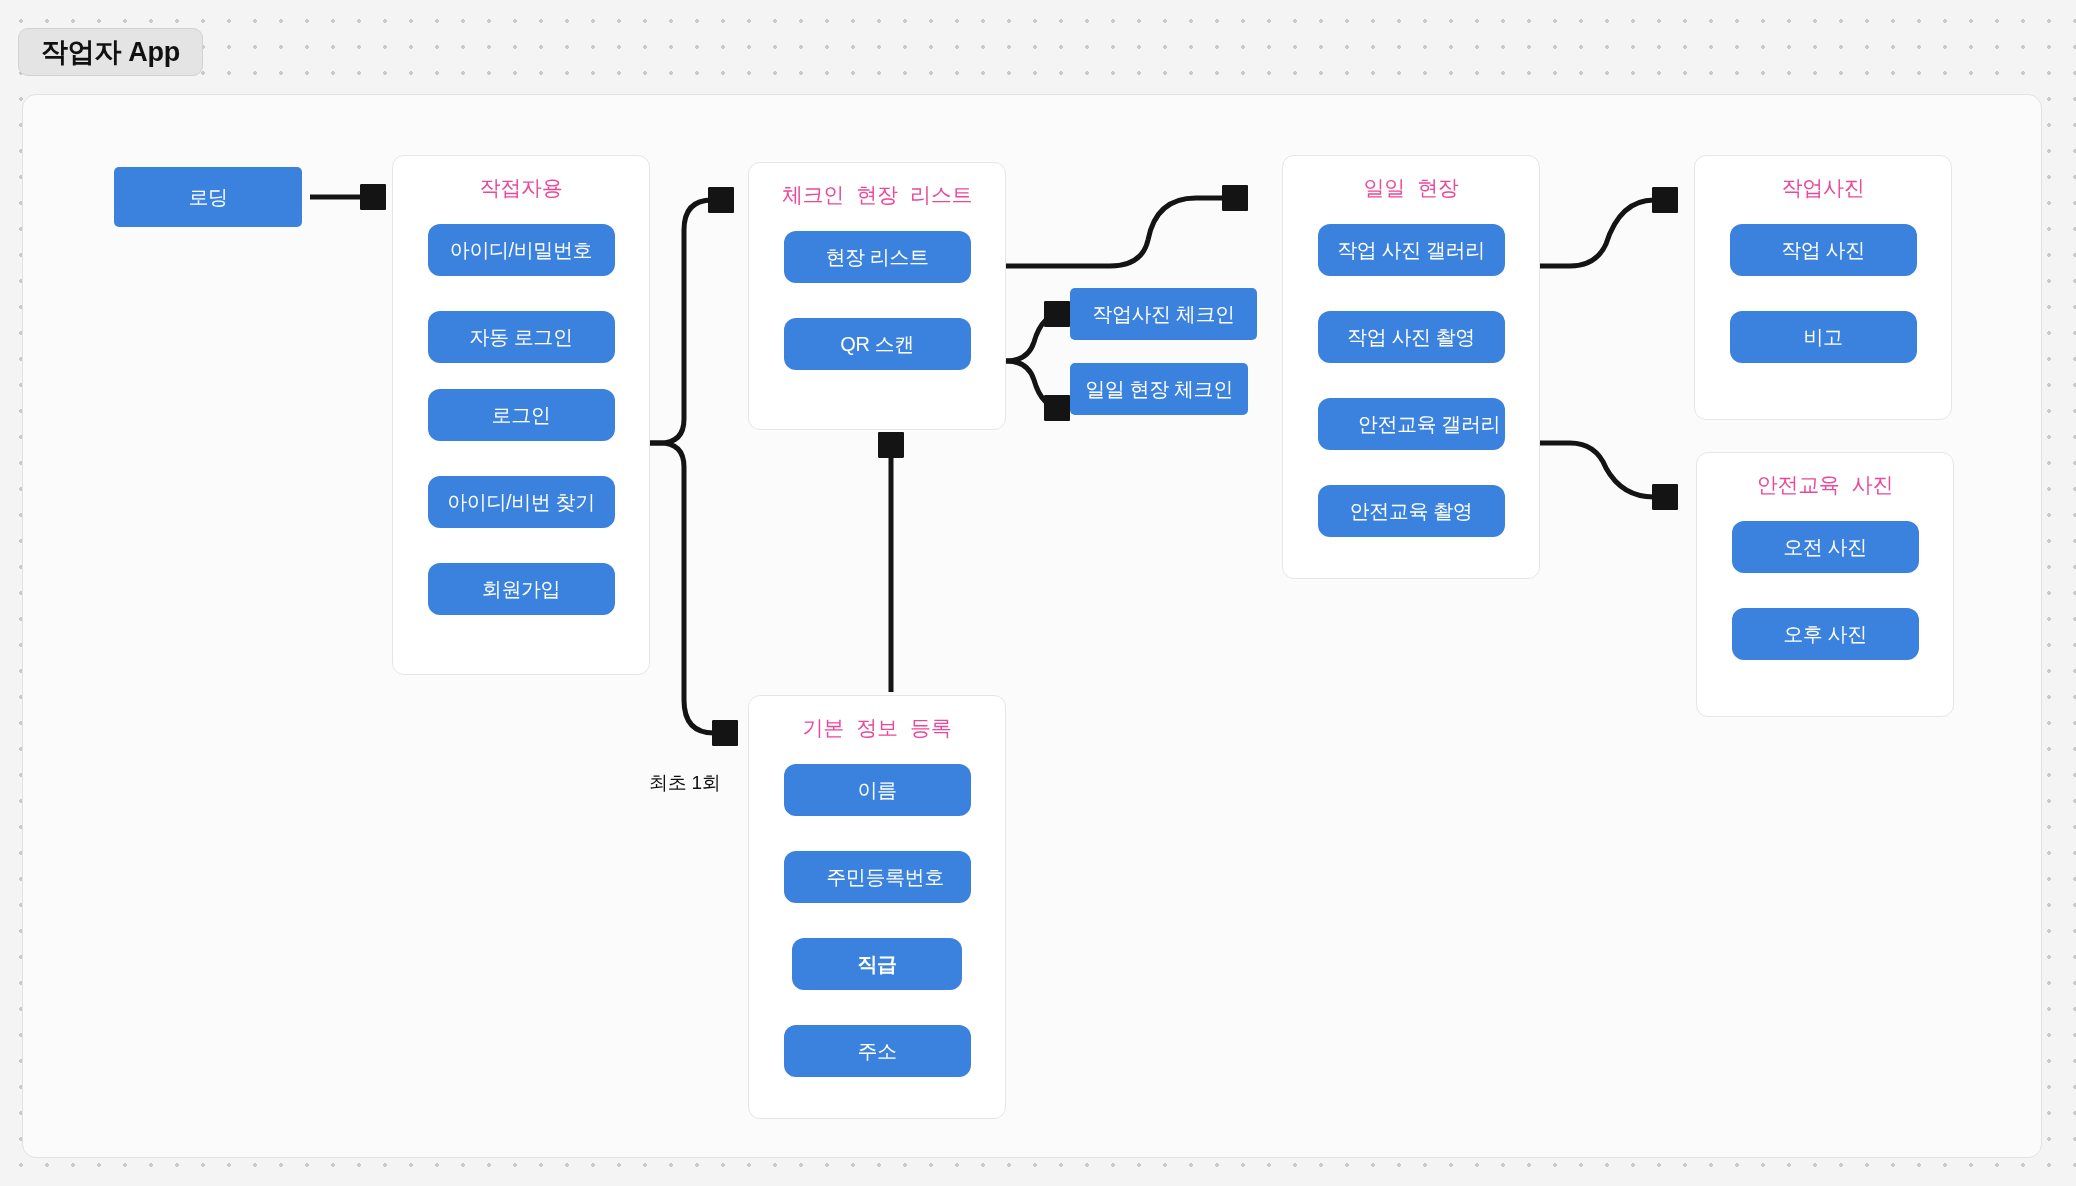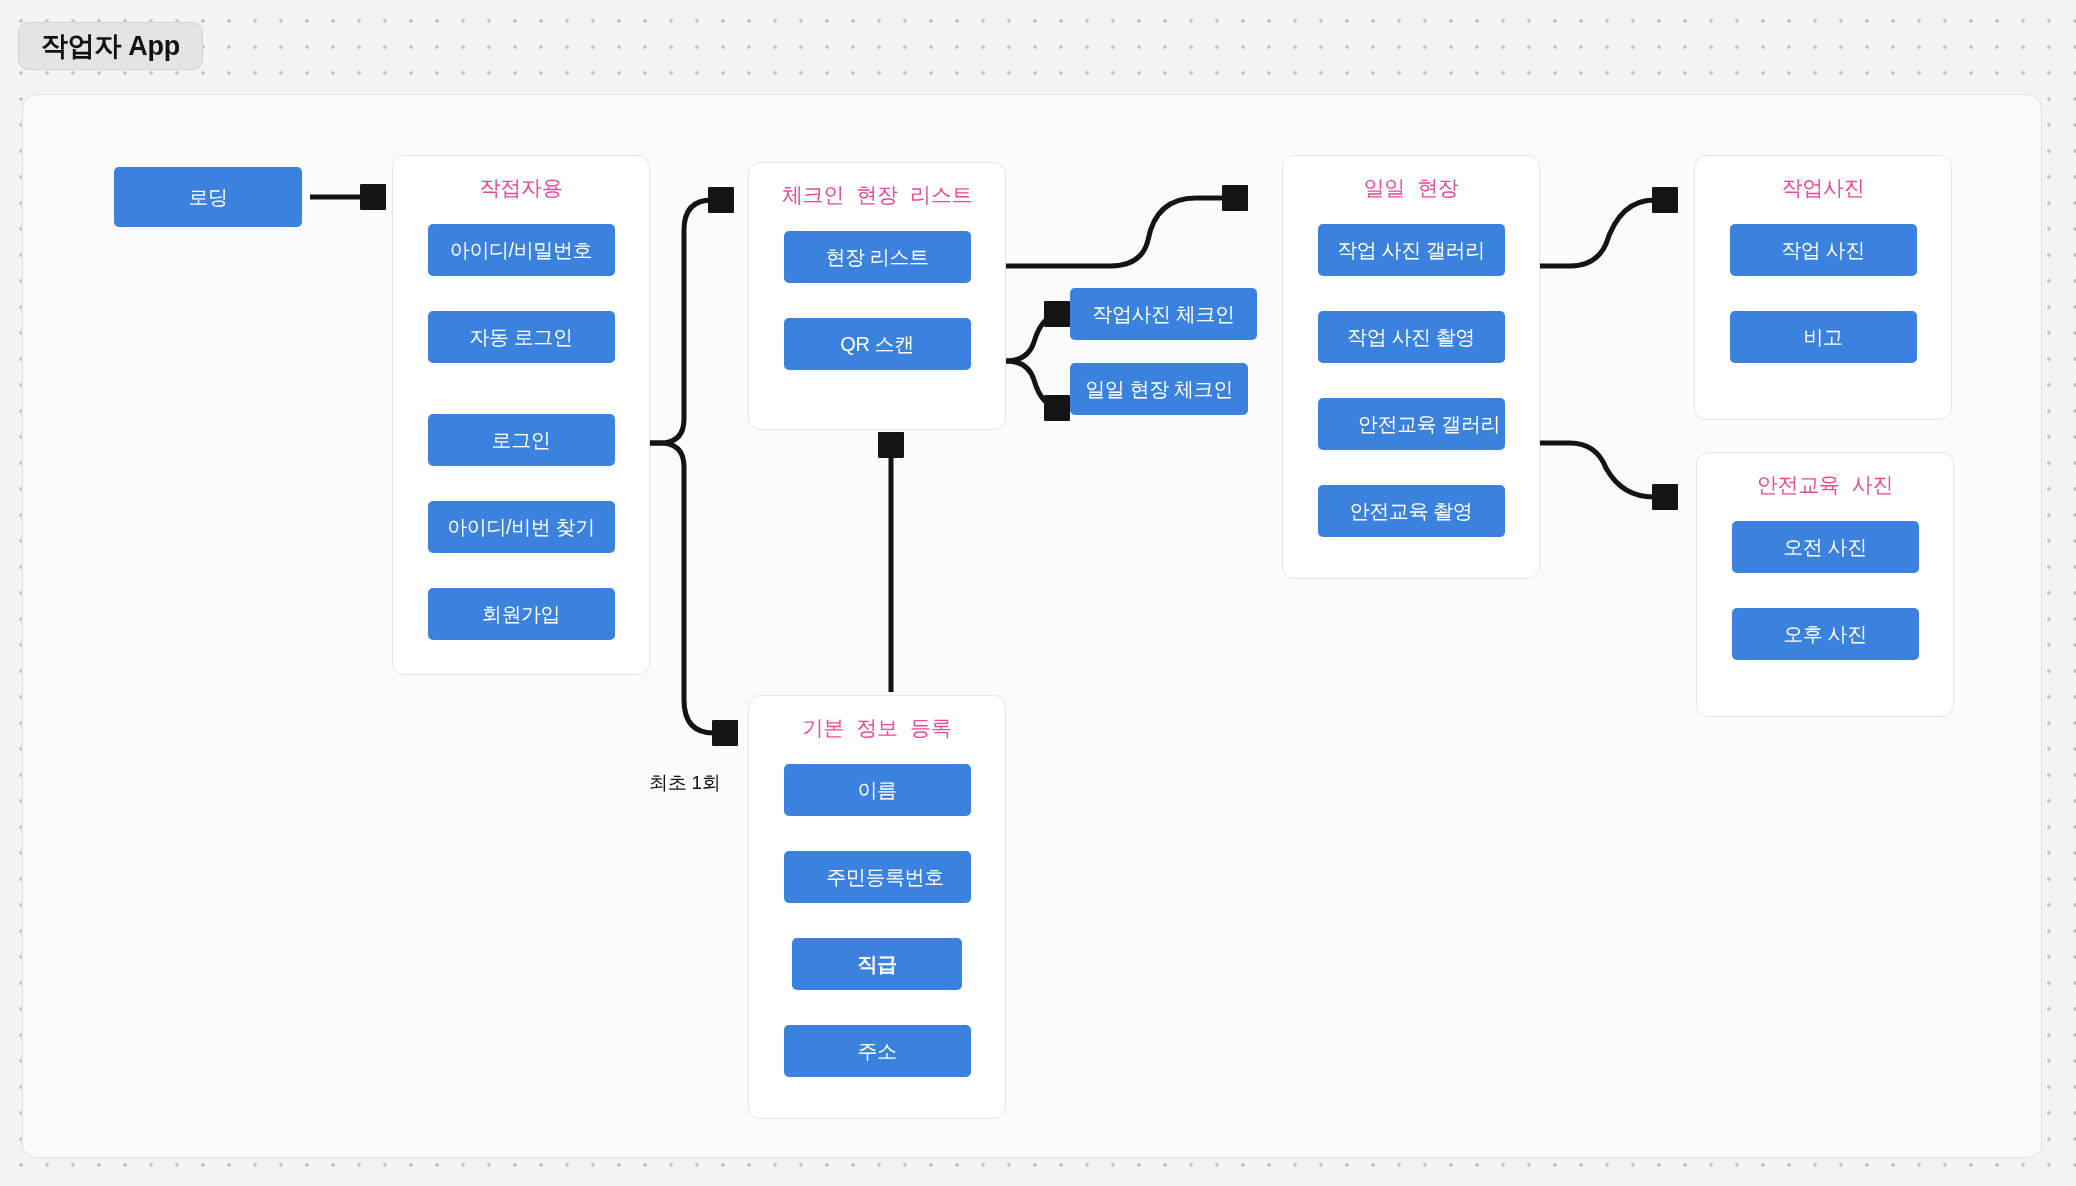--- a/index.html
+++ b/index.html
@@ -15,21 +15,21 @@
     background-image: radial-gradient(circle, #c9c9c9 1.6px, transparent 1.7px);
     background-size: 26px 26px;
     background-position: 8px 8px;
     position: relative;
   }
 
   
   #title-pill {
     position: absolute;
     left: 18px;
-    top: 22px;
+    top: 28px;
     height: 46px;
     padding: 0 22px;
     display: flex;
     align-items: center;
     background: #e4e4e4;
     border: 1px solid #d2d2d2;
     border-radius: 10px;
     font-size: 27px;
     font-weight: bold;
     color: #111;
@@ -64,21 +64,21 @@
     font-size: 21px;
     color: #ec4899;
     text-align: left;
     white-space: nowrap;
     letter-spacing: -0.3px;
     font-family: Liberation Mono, monospace;
   }
   .btn {
     background: #3b82df;
     color: #ffffff;
-    border-radius: 5px;
+    border-radius: 12px;
     display: flex;
     align-items: center;
     justify-content: center;
     font-size: 20px;
     white-space: nowrap;
     letter-spacing: -0.4px;
     box-sizing: border-box;
   }
   .std-btn {
     height: 52px;
@@ -156,21 +156,21 @@
 <div class="free-node" style="left:114px; top:167px; width:188px; height:60px;">로딩</div>
 
 <div class="free-node" style="left:1070px; top:288px; width:187px; height:52px;">작업사진 체크인</div>
 
 <div class="free-node" style="left:1070px; top:363px; width:178px; height:52px;">일일 현장 체크인</div>
 
 <div class="group-card" style="left:392px; top:155px; width:258px; height:520px; padding-top:18px;">
   <div class="group-title">작접자용</div>
   <div class="btn std-btn" style="width:187px; margin-top:22px;">아이디/비밀번호</div>
   <div class="btn std-btn" style="width:187px; margin-top:35px;">자동 로그인</div>
-  <div class="btn std-btn" style="width:187px; margin-top:51px;">로그인</div>
+  <div class="btn std-btn" style="width:187px; margin-top:26px;">로그인</div>
   <div class="btn std-btn" style="width:187px; margin-top:35px;">아이디/비번 찾기</div>
   <div class="btn std-btn" style="width:187px; margin-top:35px;">회원가입</div>
 </div>
 
 <div class="group-card" style="left:748px; top:162px; width:258px; height:268px; padding-top:18px;">
   <div class="group-title">체크인 현장 리스트</div>
   <div class="btn std-btn" style="width:187px; margin-top:22px;">현장 리스트</div>
   <div class="btn std-btn" style="width:187px; margin-top:35px;">QR 스캔</div>
 </div>
 

